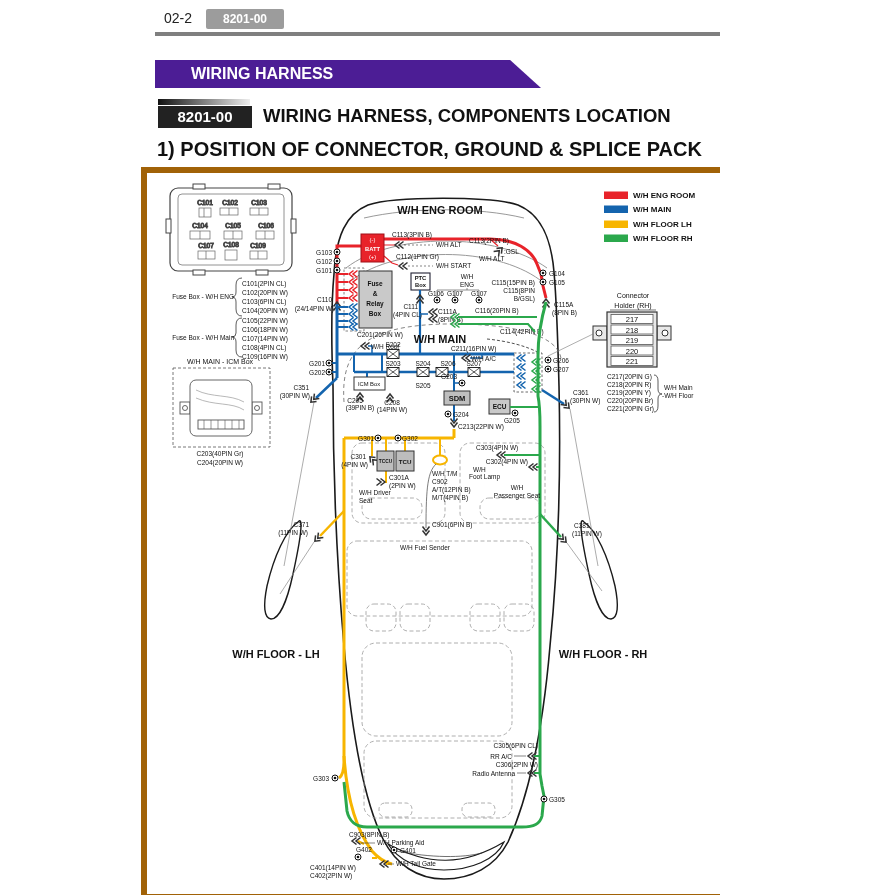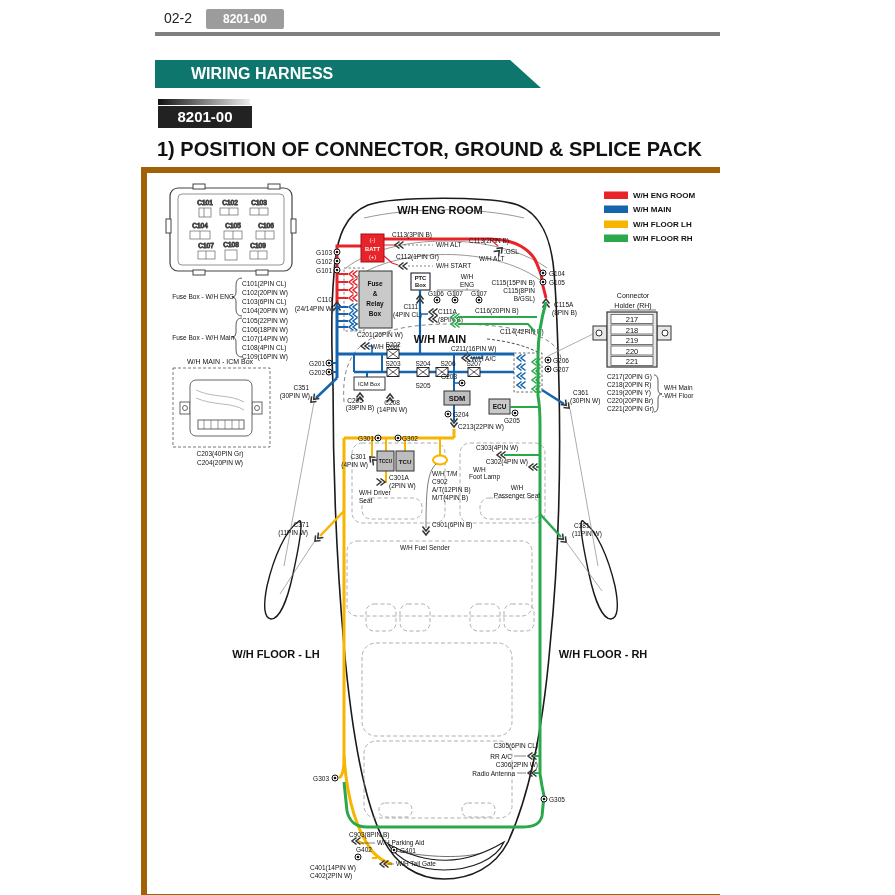--- a/index.html
+++ b/index.html
@@ -29,23 +29,24 @@
   .rownum{font-size:7.5px;}
   .wht{fill:#fff;}
 </style>
 </head>
 <body>
 
 <div id="page">
   <div class="abs" id="pageno">02-2</div>
   <div class="abs" id="pagebadge">8201-00</div>
   <div class="abs" id="toprule"></div>
-  <div class="abs" id="banner" style="background:#0f766e;padding-left:36px;">WIRING HARNESS</div>
+  <div class="abs" id="banner" style="background:#4c1d95;padding-left:36px;">WIRING HARNESS</div>
   <div class="abs" id="gradstrip"></div>
   <div class="abs" id="codebadge">8201-00</div>
+  <div class="abs" id="sectitle">WIRING HARNESS, COMPONENTS LOCATION</div>
   <div class="abs" id="subtitle">1) POSITION OF CONNECTOR, GROUND &amp; SPLICE PACK</div>
 
   <div class="abs" id="diagbox">
   <svg width="723" height="721" viewBox="155 167 723 721">
     <defs>
       <g id="chv">
             <path d="M1.5,-3.5 L-3,0 L1.5,3.5 M5.5,-3.5 L1,0 L5.5,3.5" fill="none" stroke="currentColor" stroke-width="1.5"></path>
           </g>
       <g id="gdot">
             <circle r="3" fill="#fff" stroke="#111" stroke-width="1"></circle>

